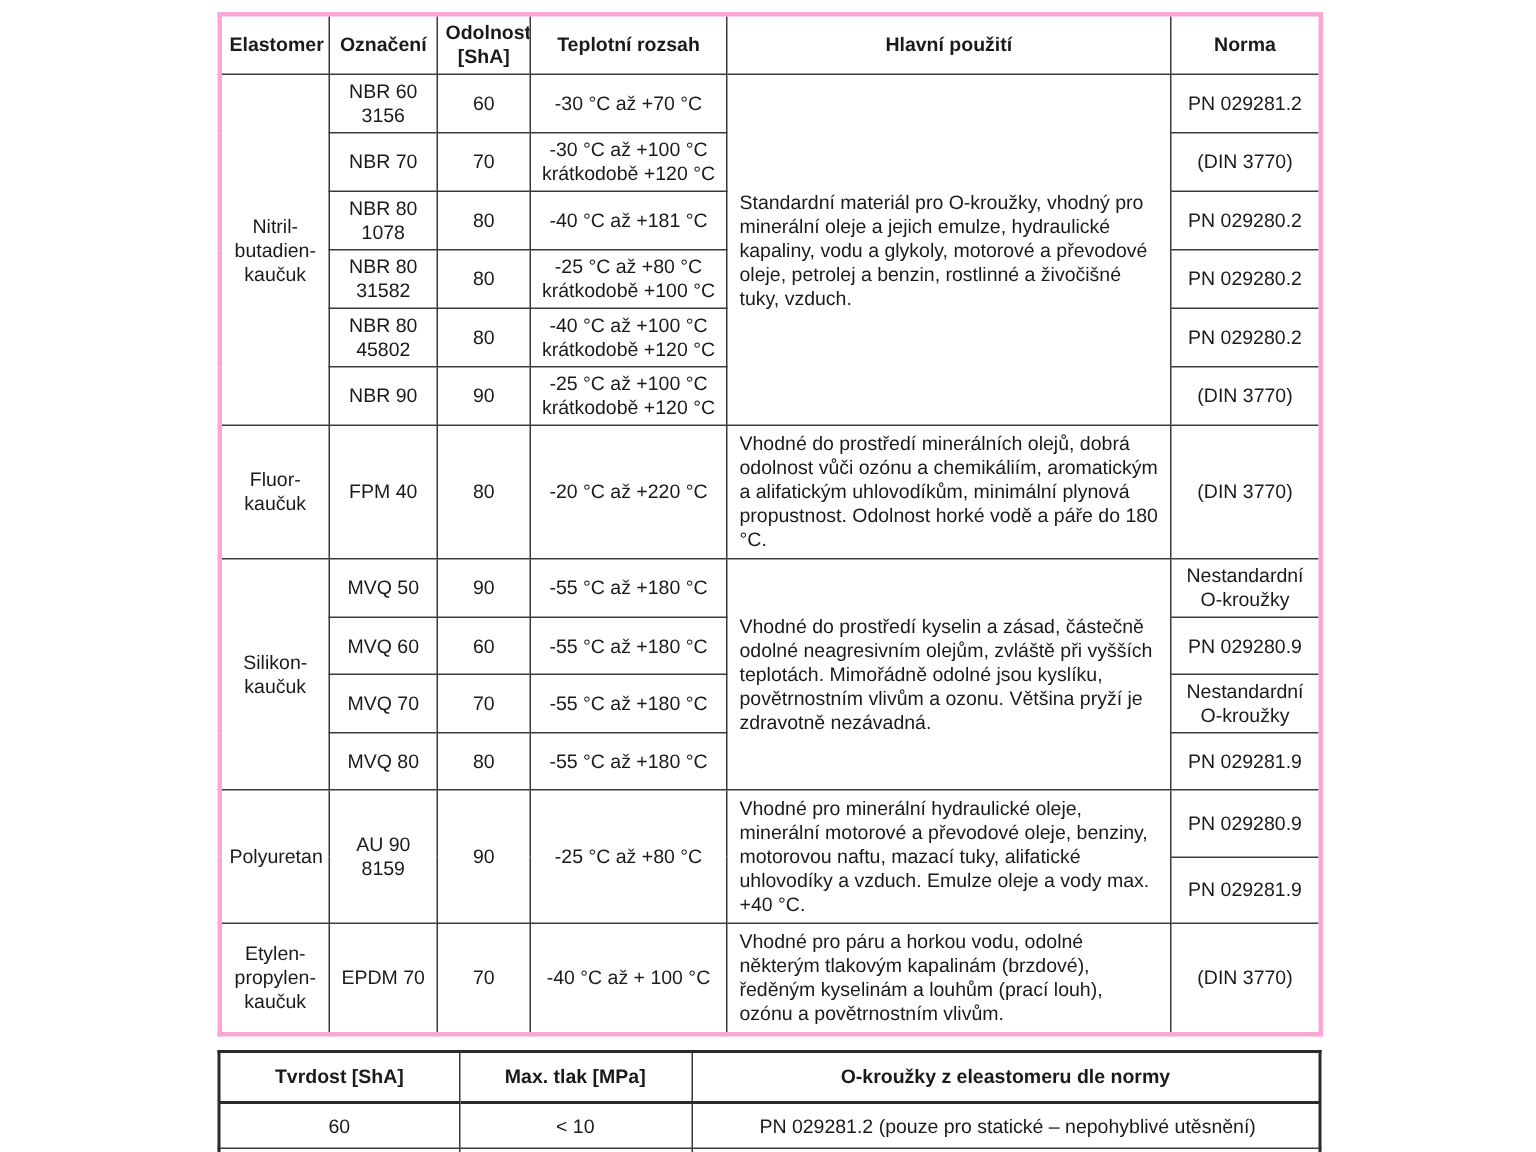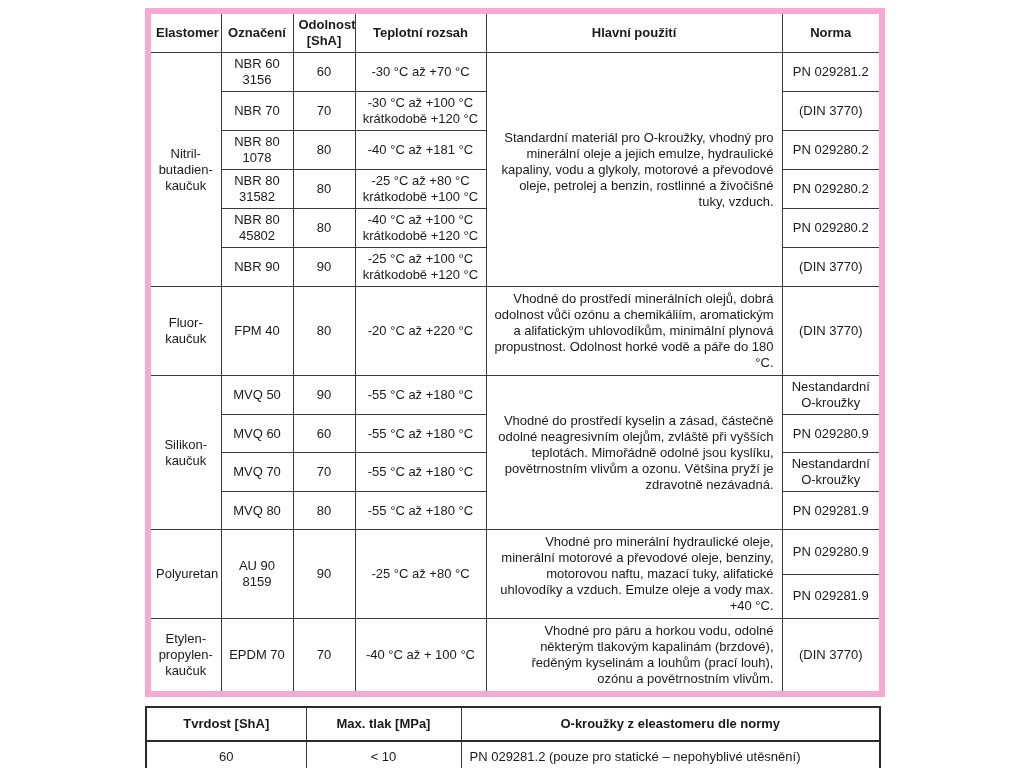--- a/index.html
+++ b/index.html
@@ -15,37 +15,37 @@
     width: 734px;
     margin: 8px auto 0 auto;
   }
   table {
     border-collapse: collapse;
     width: 100%;
     table-layout: fixed;
     font-size: 13px;
     line-height: 16px;
   }
-  table.t1 { border: 6px solid #f9a8d4; }
+  table.t1 { border: 3px solid #f9a8d4; }
   table.t2 { border: 2px solid #2b2b2b; margin-top: 9px; }
   th, td {
     border: 1px solid #3a3a3a;
     padding: 3px 5px;
     vertical-align: middle;
     white-space: pre-line;
     overflow: hidden;
   }
   th {
     font-weight: bold;
     text-align: center;
     background: #ffffff;
   }
   td.center { text-align: center; }
-  td.left   { text-align: left; padding-left: 8px; }
-  td.use    { text-align: right; padding: 4px 8px; }
+  td.left   { text-align: center; padding-left: 8px; }
+  td.use    { text-align: left; padding: 4px 8px; }
   .t1 thead th { height: 30px; }
   .t2 thead th { height: 26px; border-bottom: 2px solid #2b2b2b; }
   .t2 td { height: 23px; }
   tr.h31 td { height: 31px; }
 </style>
 </head>
 <body>
 
 <div class="page">
 

